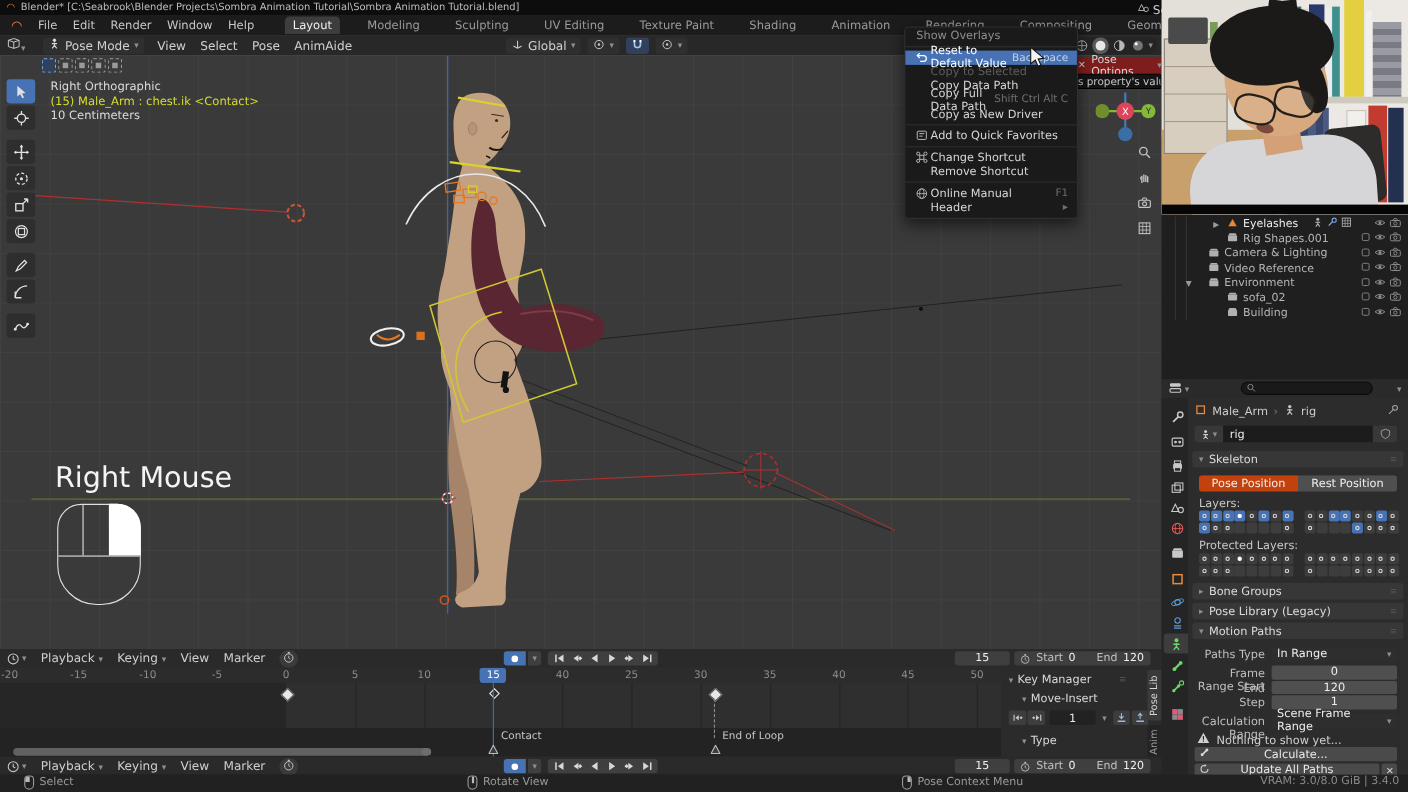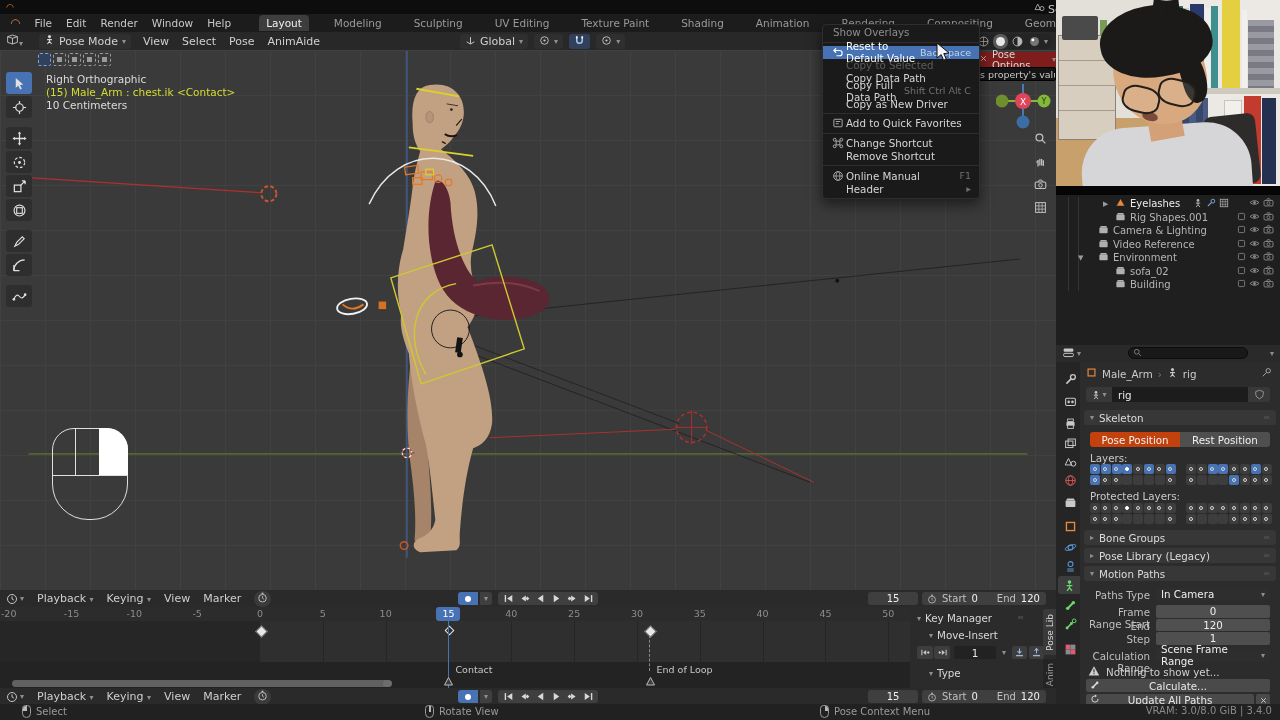--- a/index.html
+++ b/index.html
@@ -164,20 +164,21 @@
   .dd{background:#2e2e2e;justify-content:space-between;padding:0 5px;box-sizing:border-box;}
   .mp-btn{position:absolute;background:#4a4a4a;border-radius:2px;display:flex;align-items:center;justify-content:center;color:#e8e8e8;}
 </style>
 </head>
 <body>
 
 <div id="app">
 
   <div id="titlebar">
     <span style="color:#e87d3e;margin-right:5px;">◠</span>
+    <span id="title-text">Blender* [C:\Seabrook\Blender Projects\Sombra Animation Tutorial\Sombra Animation Tutorial.blend]</span>
   </div>
 
   <div id="topbar">
     <span id="blender-logo" style="color:#e87d3e;font-size:12px;">◠</span>
     <div id="topbar-menus">
         <span>File</span>
         <span>Edit</span>
         <span>Render</span>
         <span>Window</span>
         <span>Help</span>
@@ -425,20 +426,21 @@
         </div>
       </div>
 
     <div id="vp-overlay-text">
       <div id="ov-view">Right Orthographic</div>
       <div id="ov-sel">(15) Male_Arm : chest.ik &lt;Contact&gt;</div>
       <div id="ov-scale">10 Centimeters</div>
     </div>
 
     <div id="vp-hint">
+      <div id="hint-text">Right Mouse</div>
       <div id="hint-mouse">
         <div class="btn-r"></div>
         <div class="div-v"></div>
         <div class="div-h"></div>
       </div>
     </div>
 
     <svg id="vp-gizmo" width="60" height="54">
       <line x1="6" y1="19" x2="48" y2="19" stroke="#84b83a" stroke-width="2"></line>
       <line x1="27" y1="2" x2="27" y2="40" stroke="#4a7ab5" stroke-width="2"></line>
@@ -1343,21 +1345,21 @@
         <span>Pose Library (Legacy)</span>
         <span class="grip">≡</span>
       </div>
       <div class="panel-hdr" style="top: 204px;">
         <span class="caret">▾</span>
         <span>Motion Paths</span>
         <span class="grip">≡</span>
       </div>
       <div class="mp-label" style="left: 28px; top: 227px;">Paths Type</div>
       <div class="mp-field dd" style="left: 100px; top: 226px; width: 114px;">
-        <span>In Camera</span>
+        <span>In Range</span>
         <span class="caret">▾</span>
       </div>
       <div class="mp-label" style="left: 28px; top: 244px;">Frame Range Start</div>
       <div class="mp-field num" style="left: 100px; top: 243px; width: 114px;">
         <span>0</span>
       </div>
       <div class="mp-label" style="left: 28px; top: 257.5px;">End</div>
       <div class="mp-field num" style="left: 100px; top: 256.5px; width: 114px;">
         <span>120</span>
       </div>

